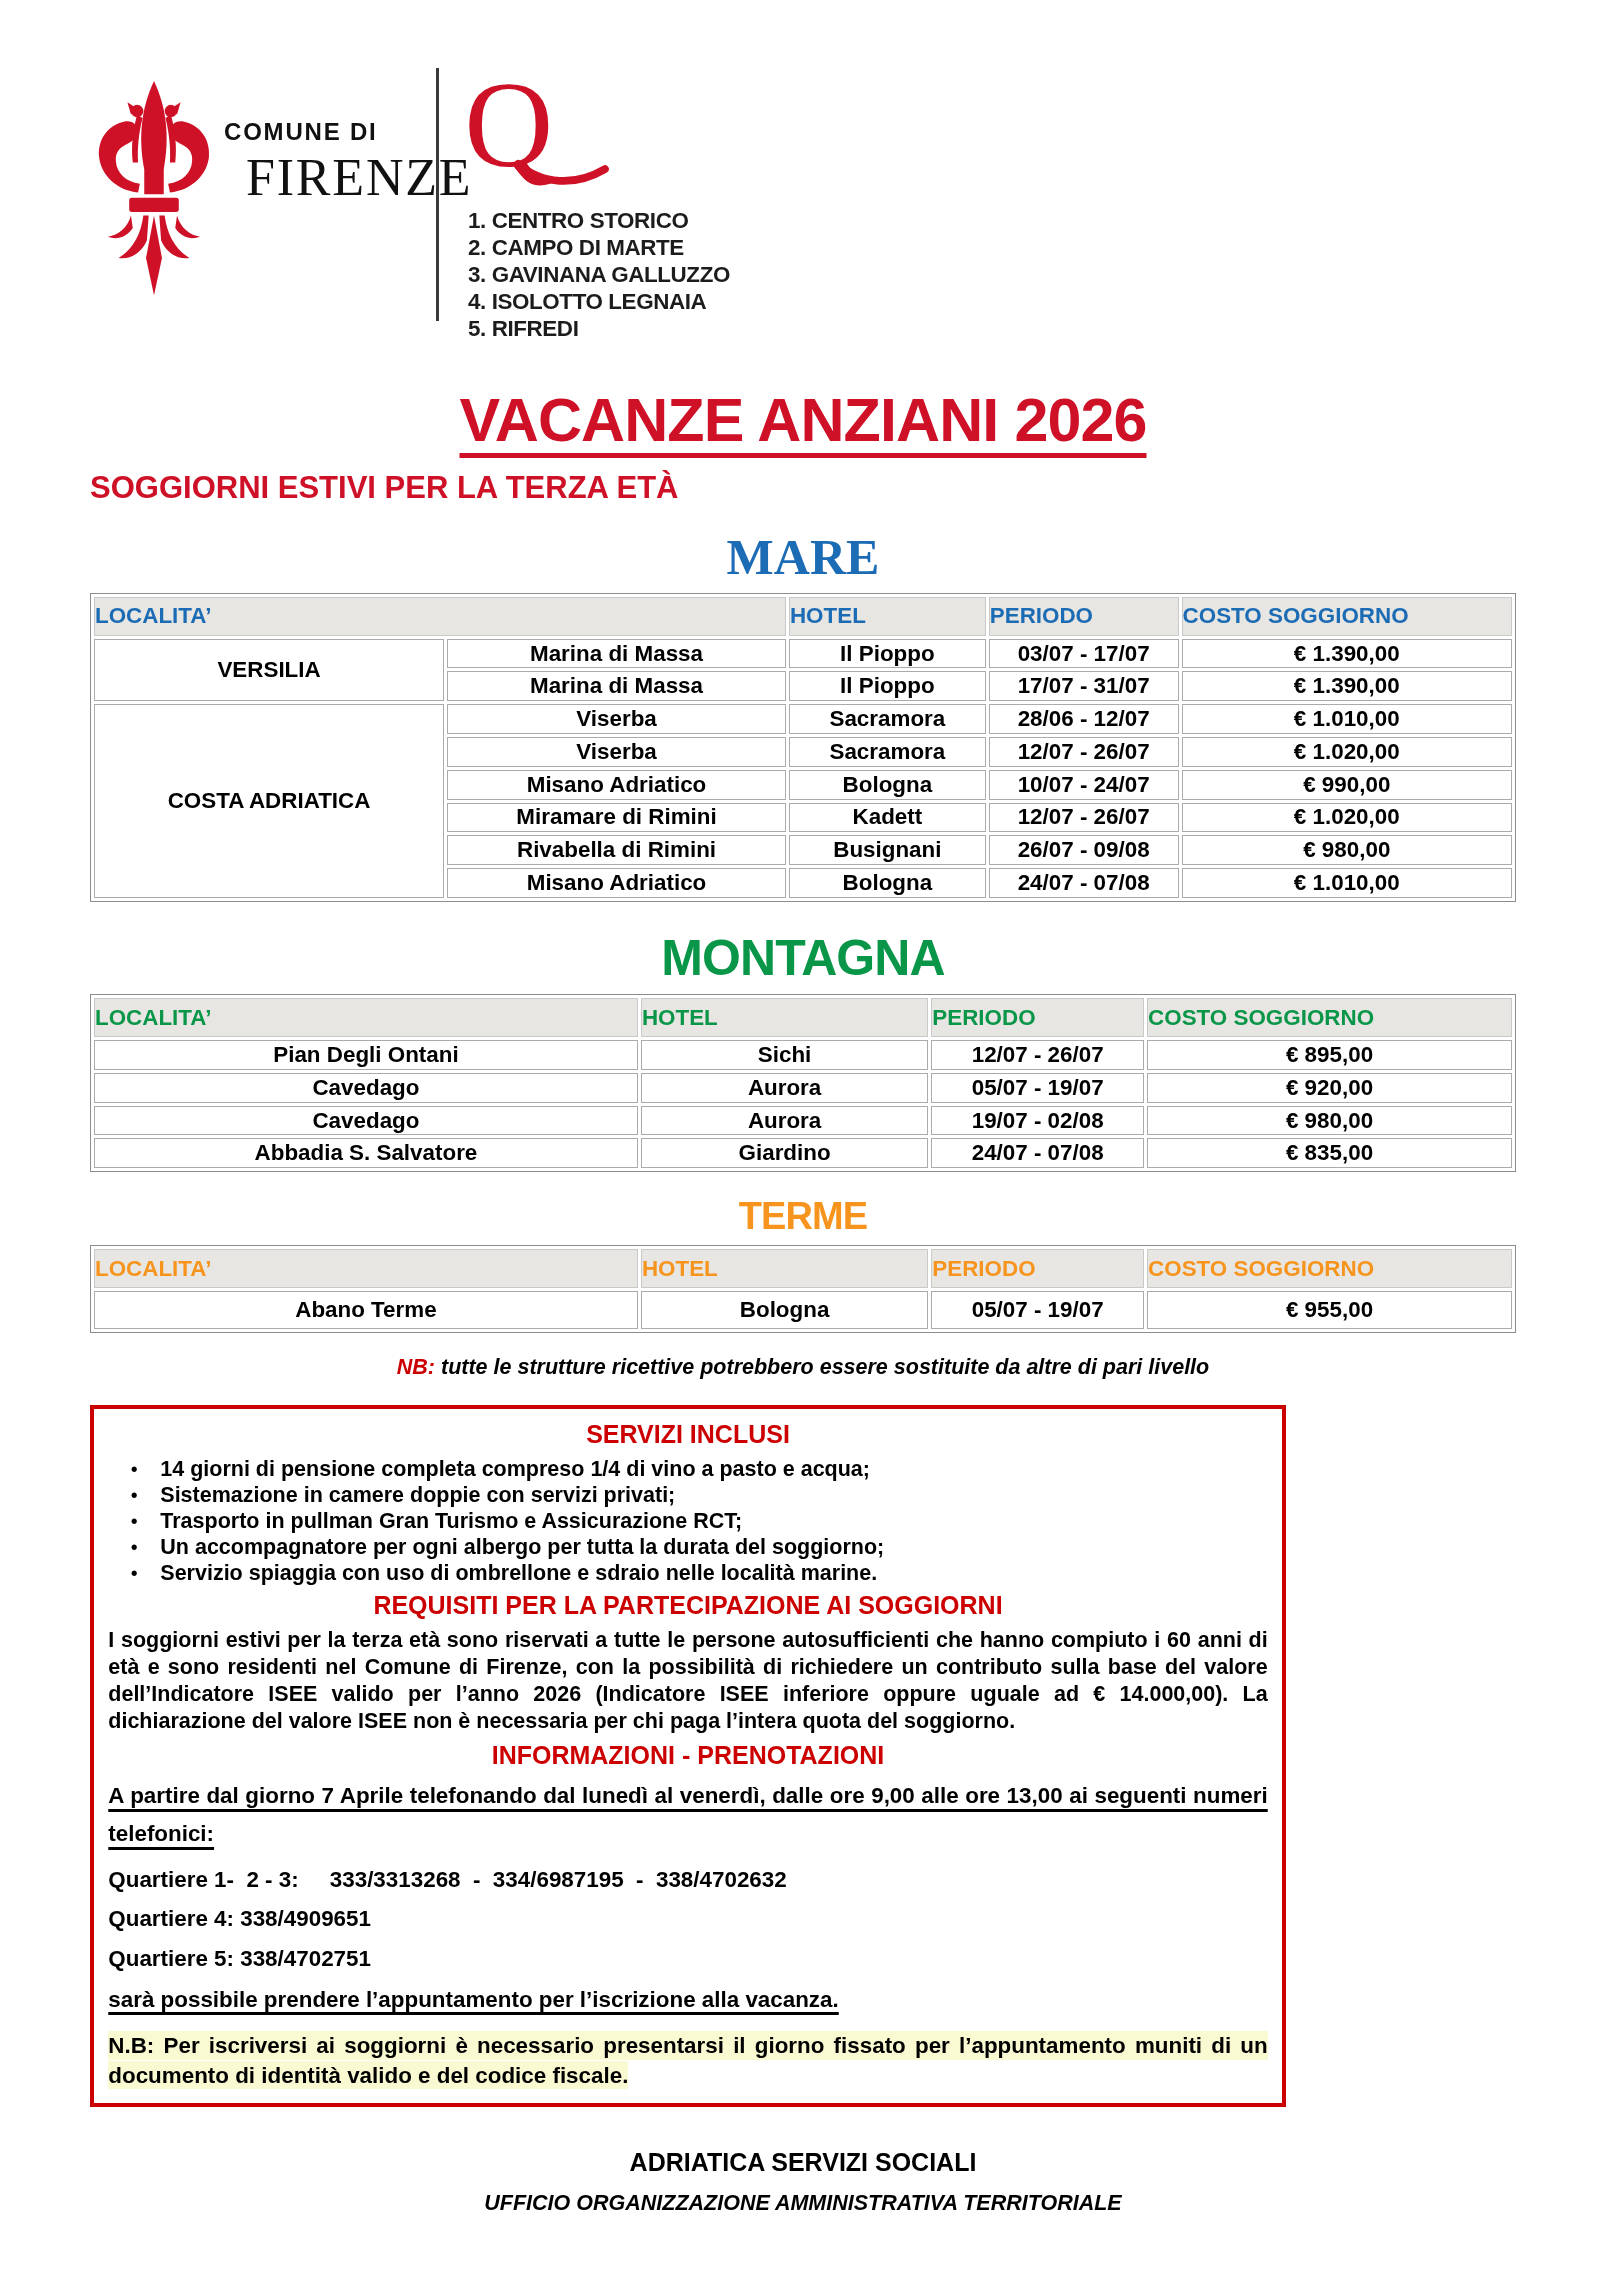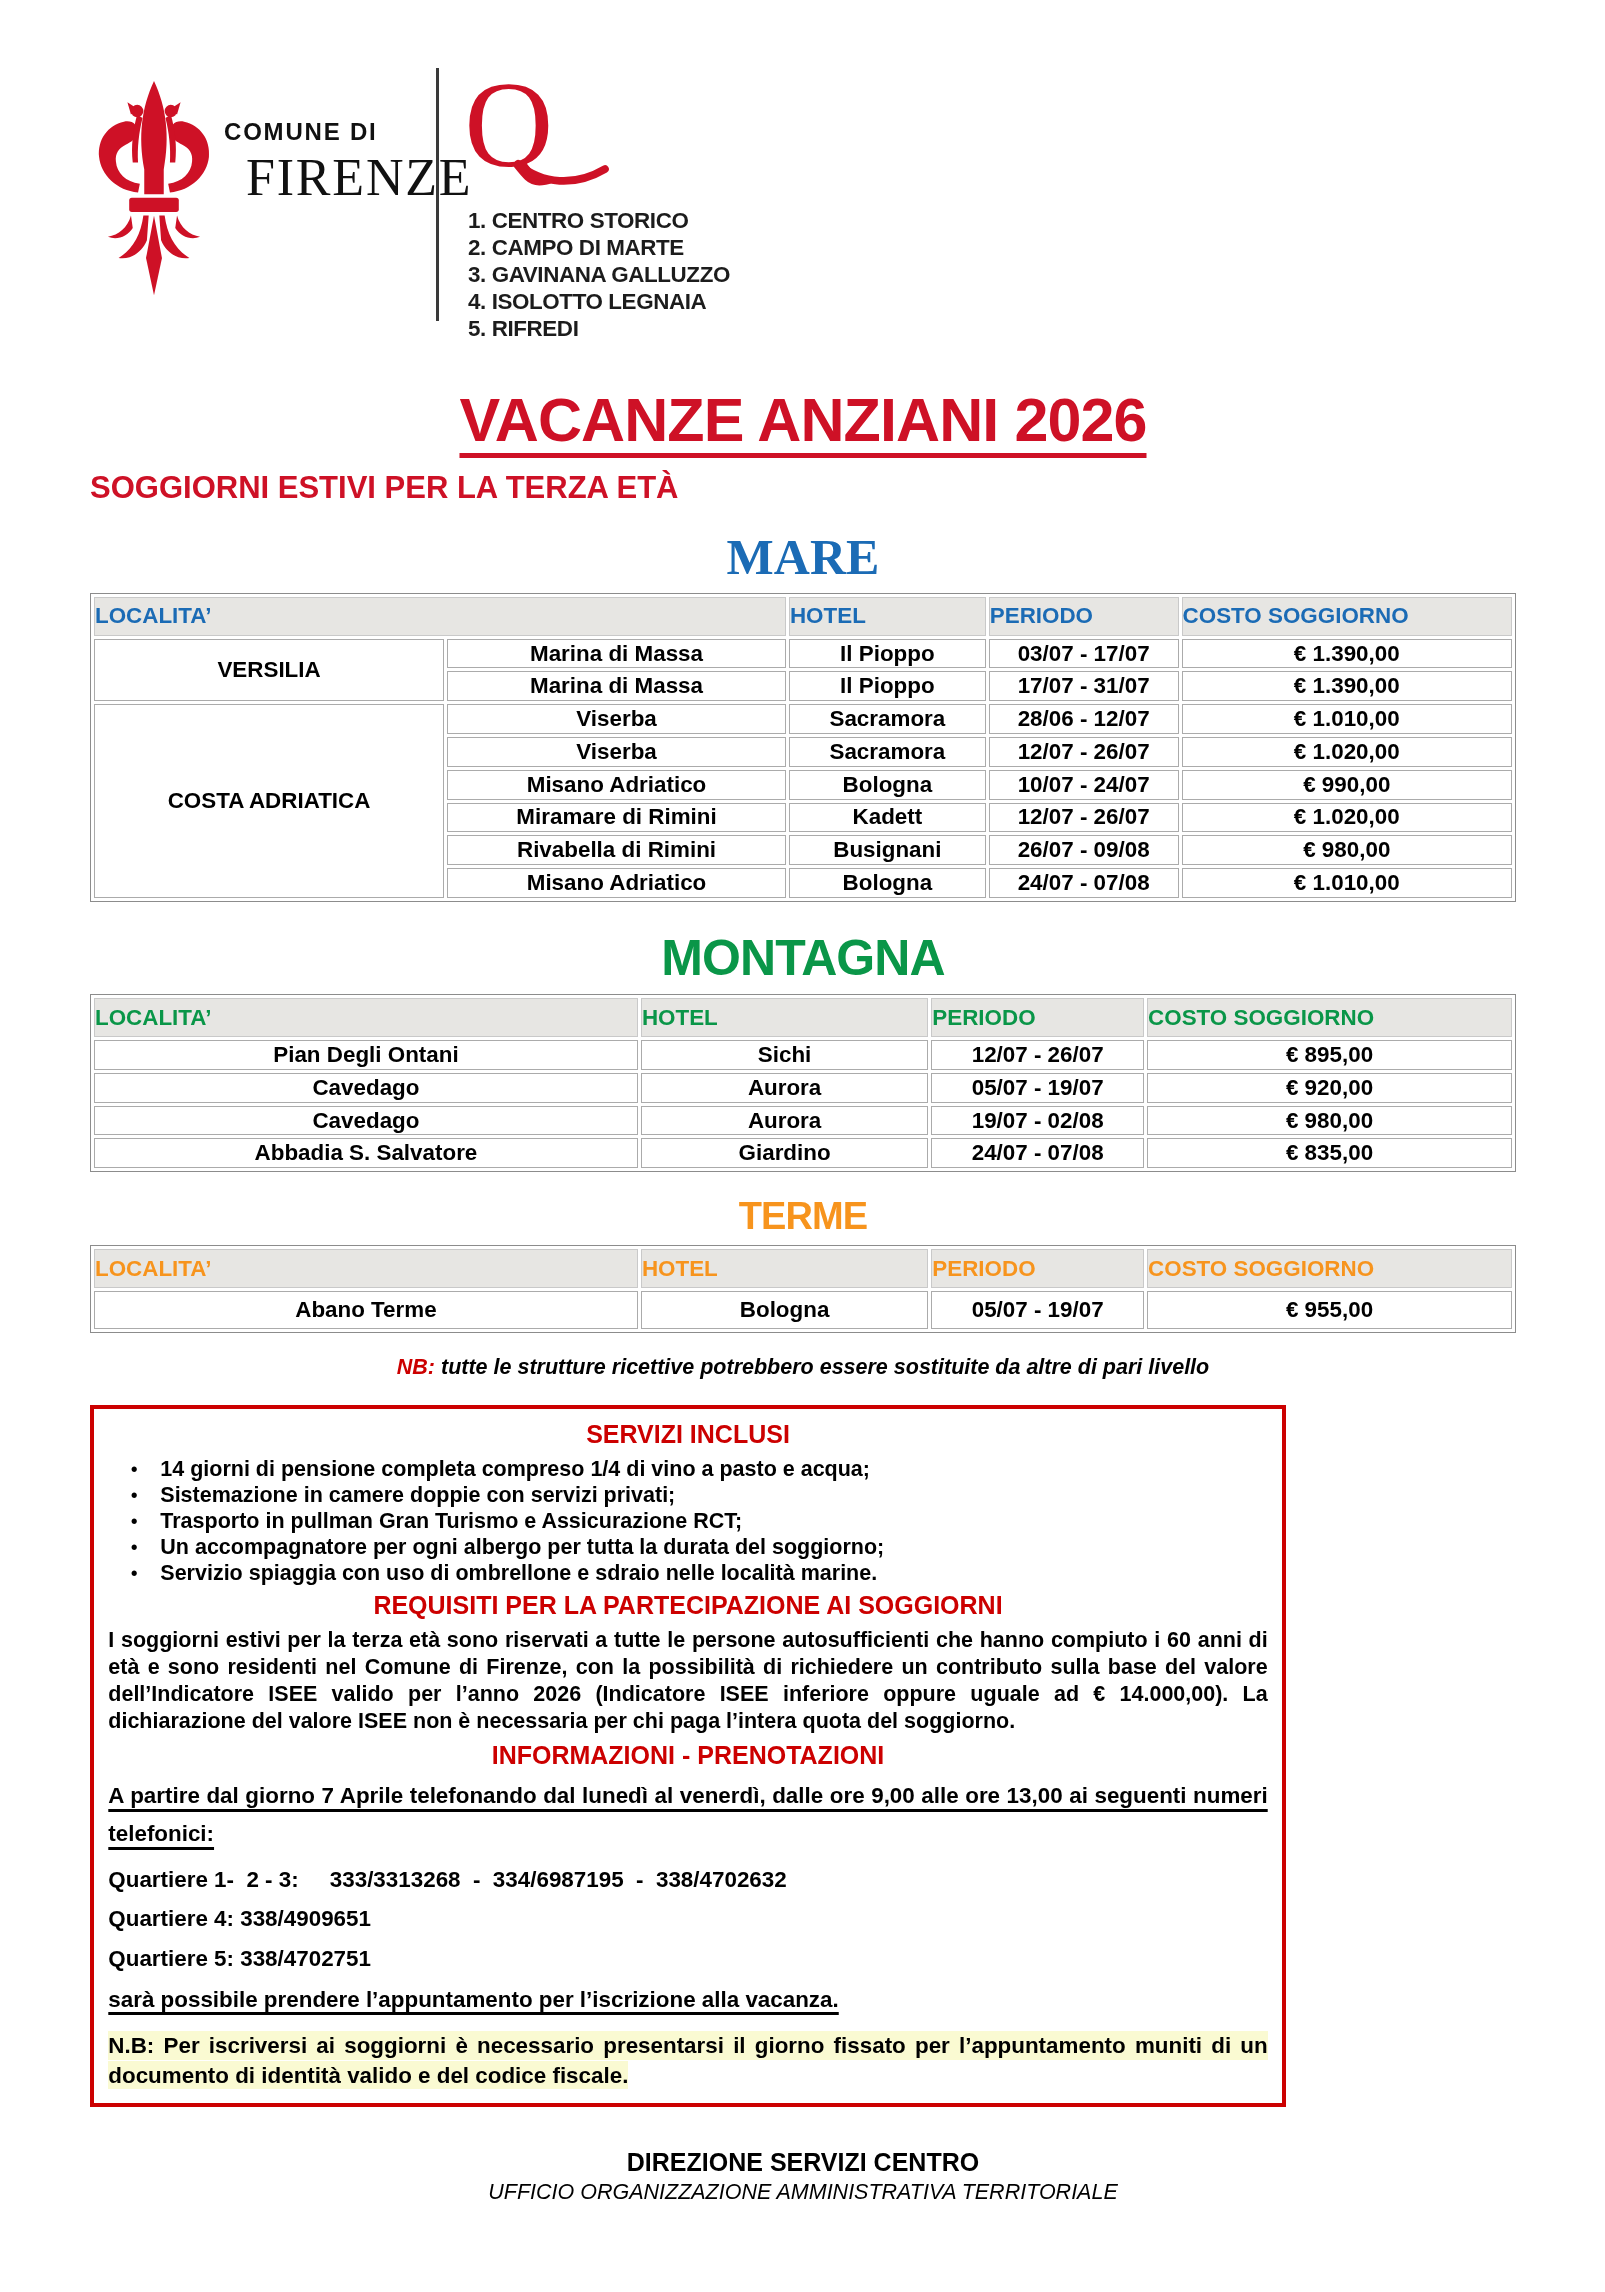--- a/index.html
+++ b/index.html
@@ -84,21 +84,21 @@
   .appointment {
     margin-top:14.3px; font-size:22.4px; font-weight:bold; line-height:27px;
     text-decoration:underline; text-decoration-thickness:2.7px; text-underline-offset:5.4px;
   }
   .nb-final { margin-top:18px; font-size:22.4px; font-weight:bold; text-align:justify; line-height:29.6px; }
   .nb-final span { background:#FAFAD2; padding:1.8px 0; box-decoration-break:clone; -webkit-box-decoration-break:clone; }
 
   
   .footer { margin-top:41px; text-align:center; }
   .footer-line1 { font-size:25px; font-weight:bold; }
-  .footer-line2 { font-size:21.5px; font-weight:normal; font-style:italic; margin-top:3px; }
+  .footer-line2 { font-size:21.5px; font-weight:bold; font-style:italic; margin-top:14px; }
 </style>
 </head>
 <body>
 
 <div class="page">
 
   <div class="header-block">
     <svg class="lily" viewBox="0 0 140 260" aria-hidden="true">
       <g fill="#CE1126">
 
@@ -335,19 +335,19 @@
       <div class="phone-line">Quartiere 5: 338/4702751</div>
 
       <div class="appointment">sarà possibile prendere l’appuntamento per l’iscrizione alla vacanza.</div>
 
       <div class="nb-final">
         <span>N.B: Per iscriversi ai soggiorni è necessario presentarsi il giorno fissato per l’appuntamento muniti di un documento di identità valido e del codice fiscale.</span>
       </div>
     </div>
 
     <div class="footer">
-      <div class="footer-line1">DIREZIONE SERVIZI CENTRO</div>
+      <div class="footer-line1">ADRIATICA SERVIZI SOCIALI</div>
       <div class="footer-line2">UFFICIO ORGANIZZAZIONE AMMINISTRATIVA TERRITORIALE</div>
     </div>
 
   </div>
 </div>
 
 
 </body></html>

